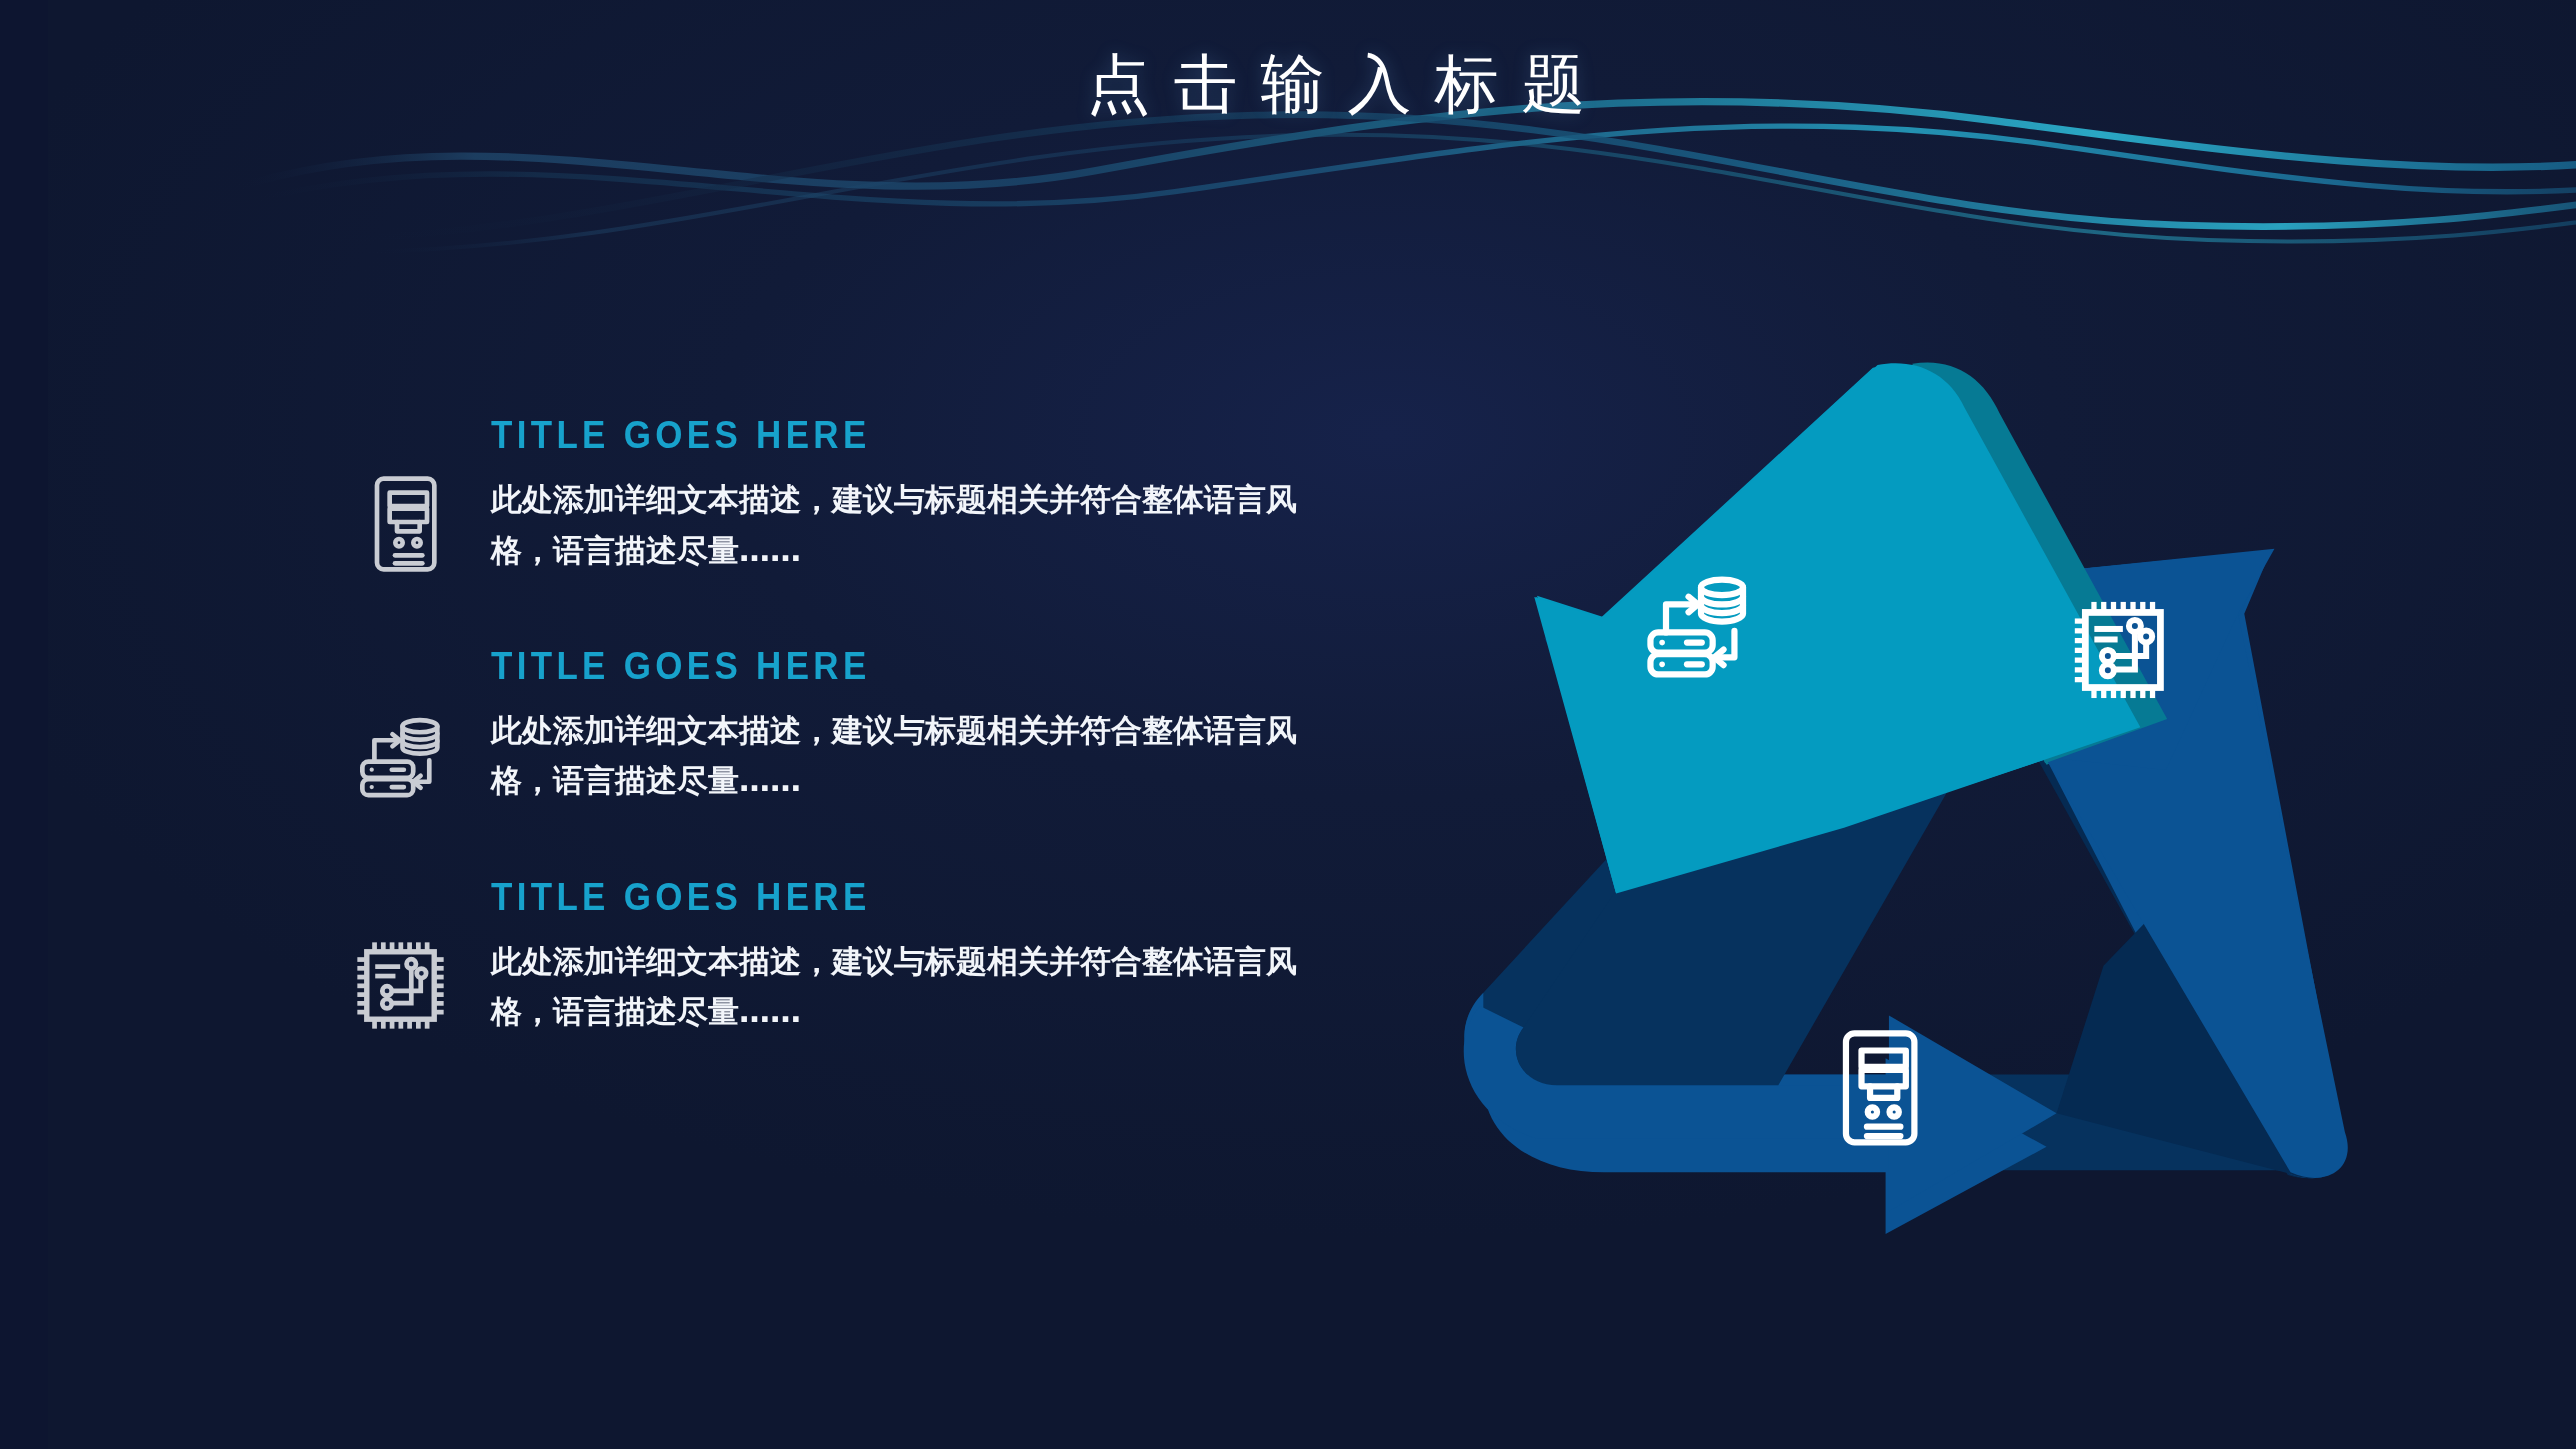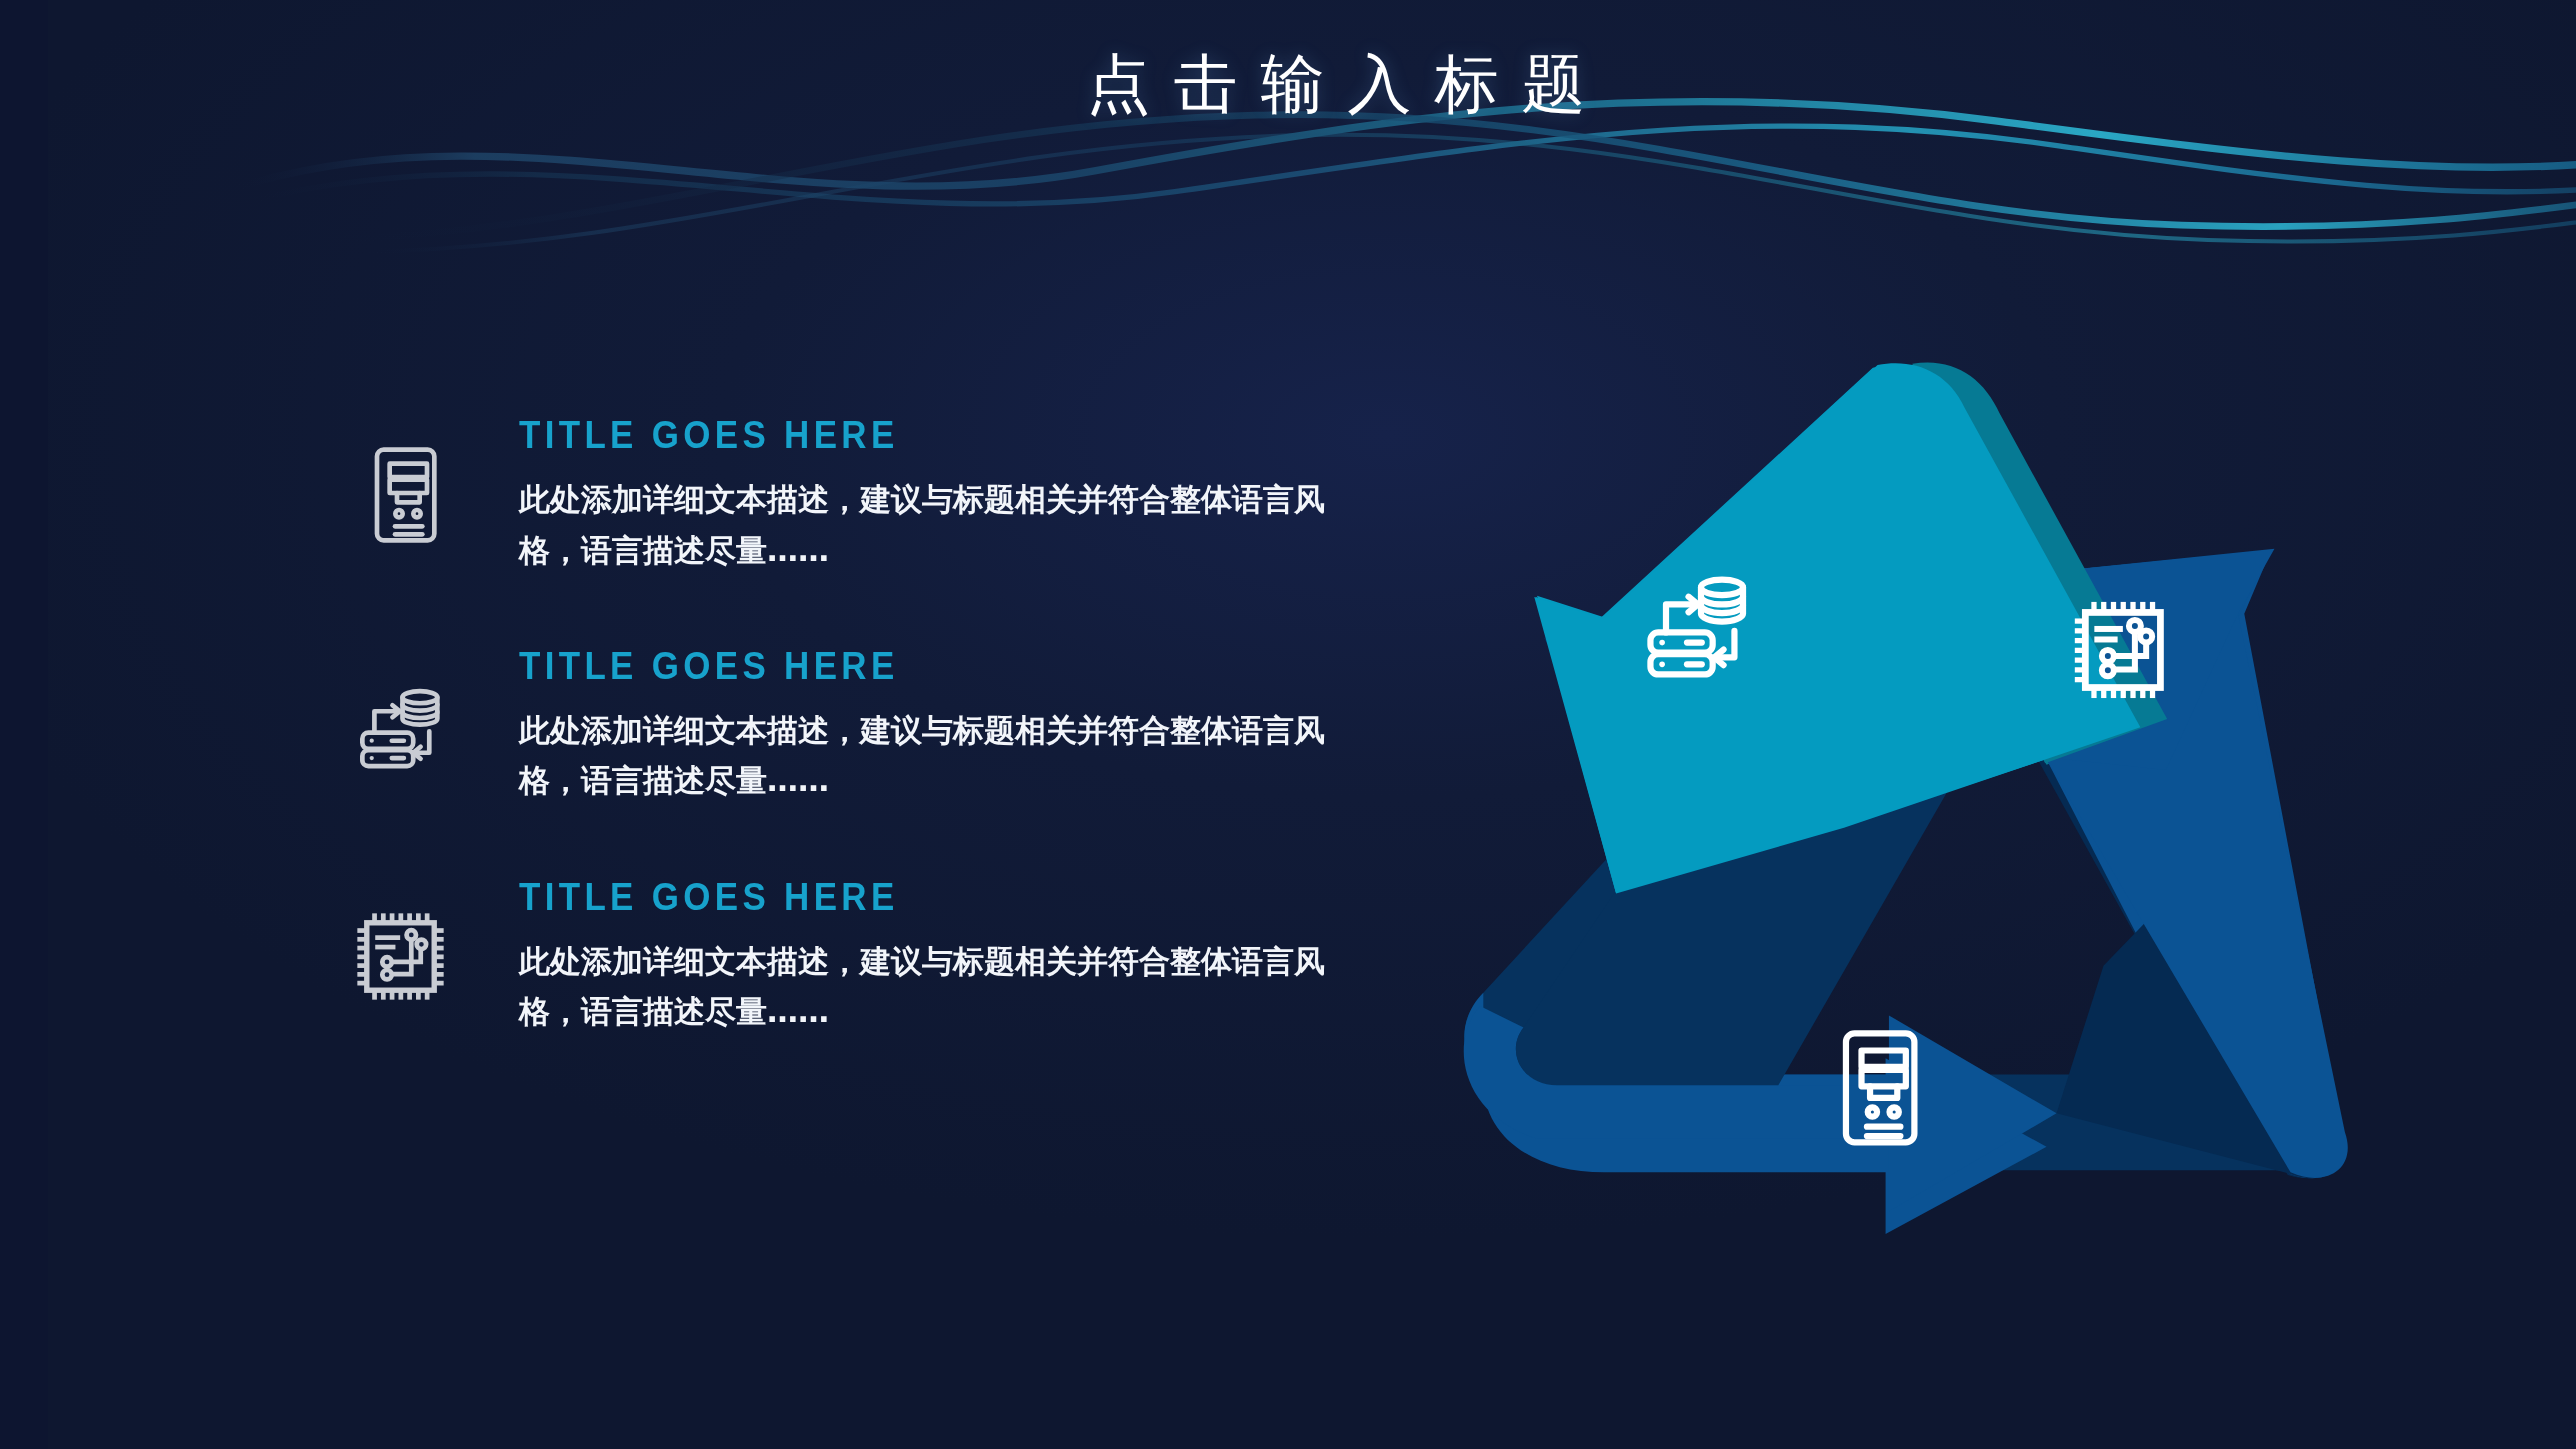--- a/index.html
+++ b/index.html
@@ -55,23 +55,22 @@
 
   
   #feature-list {
     position: absolute;
     left: 305px;
     top: 411px;
     width: 1087px;
   }
   .feature-item {
     display: flex;
-    align-items: center;
+    align-items: flex-end;
     margin-bottom: 67px;
-    gap: 28px;
   }
   .feature-item:last-child { margin-bottom: 0; }
 
   .feature-icon {
     flex: 0 0 auto;
     width: 95px;
     height: 101px;
     margin-right: 43px;
     display: flex;
     align-items: center;

